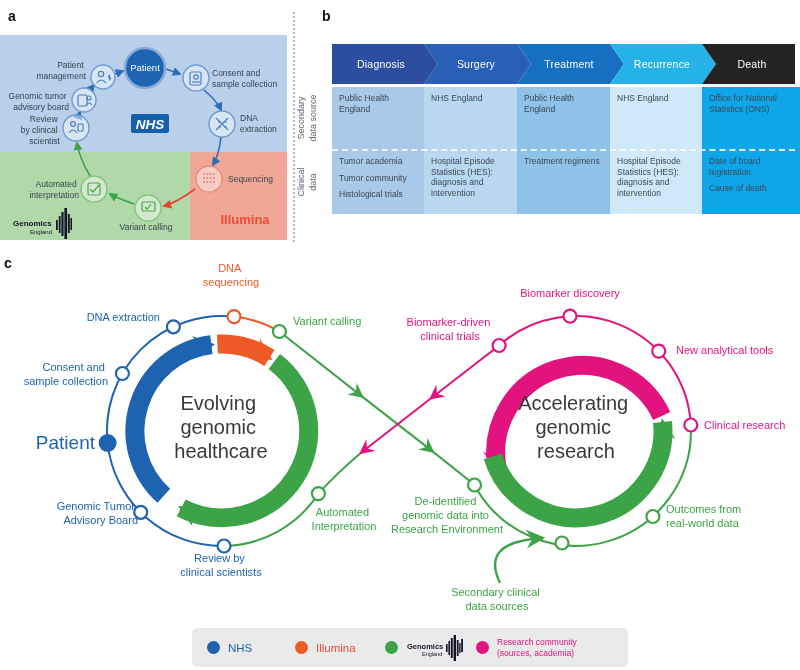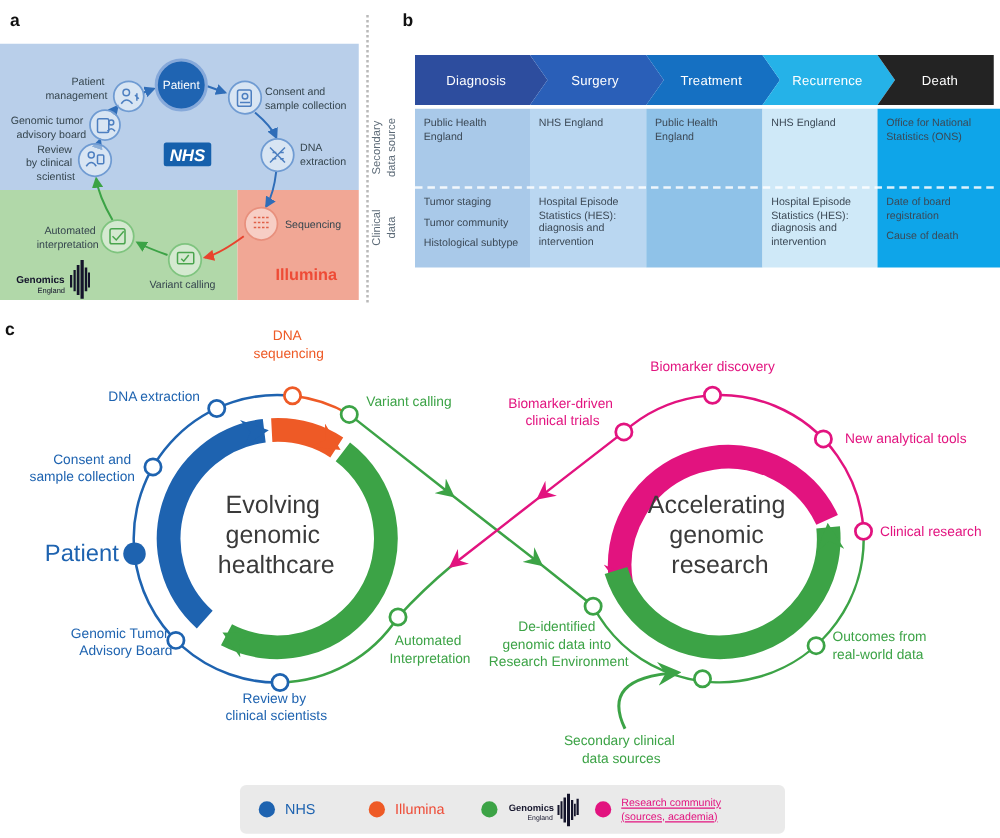--- a/index.html
+++ b/index.html
@@ -20,21 +20,21 @@
           text-align:center;font-size:9px;line-height:1.35;color:#5c6a77;}
   .pb-head-text{fill:#fff;font-size:10.5px;letter-spacing:.2px;}
   
   .divider{position:absolute;left:293px;top:12px;height:230px;border-left:2px dotted #b9b9b9;}
   
   .lg-box{position:absolute;left:192px;top:628px;width:436px;height:39px;background:#eaeaea;border-radius:5px;}
   .lg-item{position:absolute;top:634px;height:27px;display:flex;align-items:center;gap:8px;}
   .lg-dot{width:13px;height:13px;border-radius:50%;flex:0 0 13px;}
   .lg-nhs{color:#1e63b0;font-size:11.5px;font-weight:500;}
   .lg-ill{color:#ee4b36;font-size:11.5px;font-weight:500;}
-  .lg-pink{color:#e2137f;font-size:8.5px;line-height:1.25;text-decoration:underline;}
+  .lg-pink{color:#e2137f;font-size:8.5px;line-height:1.25;}
   
   svg{position:absolute;left:0;top:0;}
   text{font-family:"Liberation Sans",sans-serif;}
   .pa-t{font-size:8.5px;fill:#35454e;}
   .pc{font-size:11px;}
   .blue{fill:#1e63b0;} .orange{fill:#ee5a26;} .green{fill:#3ca346;} .pink{fill:#e2137f;}
   .title{font-size:20px;fill:#3a3a3a;}
 </style>
 </head>
 <body>
@@ -49,36 +49,39 @@
   <div class="pa-bg" style="left:0;top:152px;width:190px;height:88px;background:#b1d8a9;"></div>
   <div class="pa-bg" style="left:190px;top:152px;width:97px;height:88px;background:#f1a795;"></div>
 
   <div class="divider"></div>
 
   <div class="pb-col" style="left:332px;width:92px;background:#a9c9e9;">
     <div class="pb-cell pb-sec">
       <p>Public Health England</p>
     </div>
     <div class="pb-cell pb-cli">
-      <p>Tumor staging</p>
+      <p>Tumor academia</p>
       <p>Tumor community</p>
-      <p>Histological subtype</p>
+      <p>Histological trials</p>
     </div>
   </div>
   <div class="pb-col" style="left:424px;width:93px;background:#bad7f1;">
     <div class="pb-cell pb-sec">
       <p>NHS England</p>
     </div>
     <div class="pb-cell pb-cli">
       <p>Hospital Episode Statistics (HES): diagnosis and intervention</p>
     </div>
   </div>
   <div class="pb-col" style="left:517px;width:93px;background:#8fc2e8;">
     <div class="pb-cell pb-sec">
       <p>Public Health England</p>
+    </div>
+    <div class="pb-cell pb-cli">
+      <p>Treatment regimens</p>
     </div>
   </div>
   <div class="pb-col" style="left:610px;width:92px;background:#cfe9f8;">
     <div class="pb-cell pb-sec">
       <p>NHS England</p>
     </div>
     <div class="pb-cell pb-cli">
       <p>Hospital Episode Statistics (HES): diagnosis and intervention</p>
     </div>
   </div>

